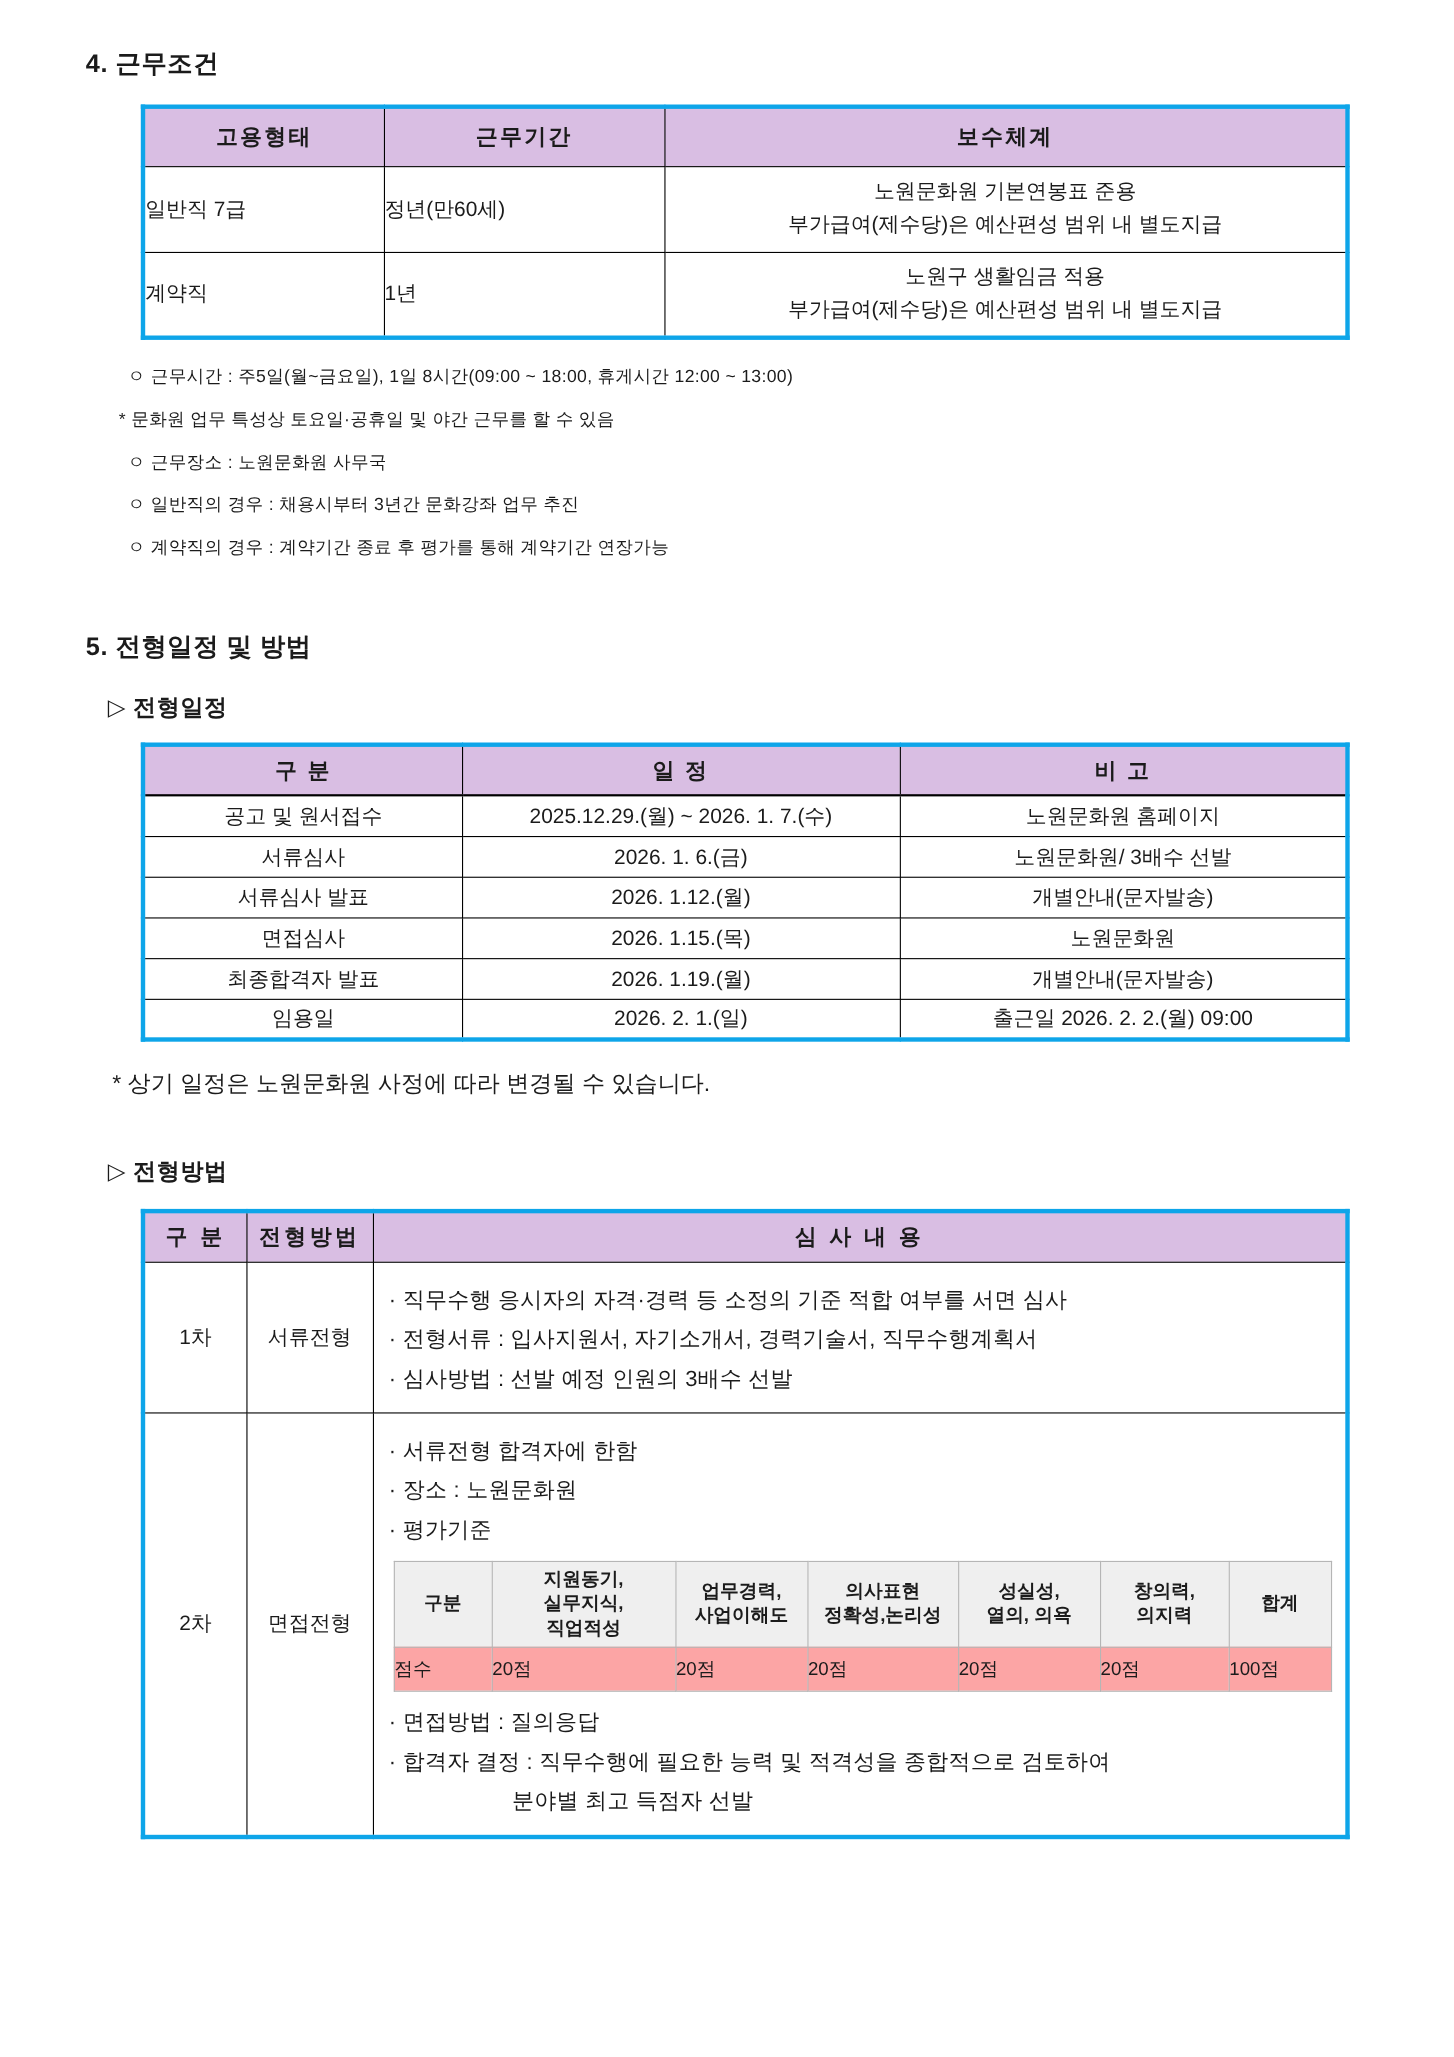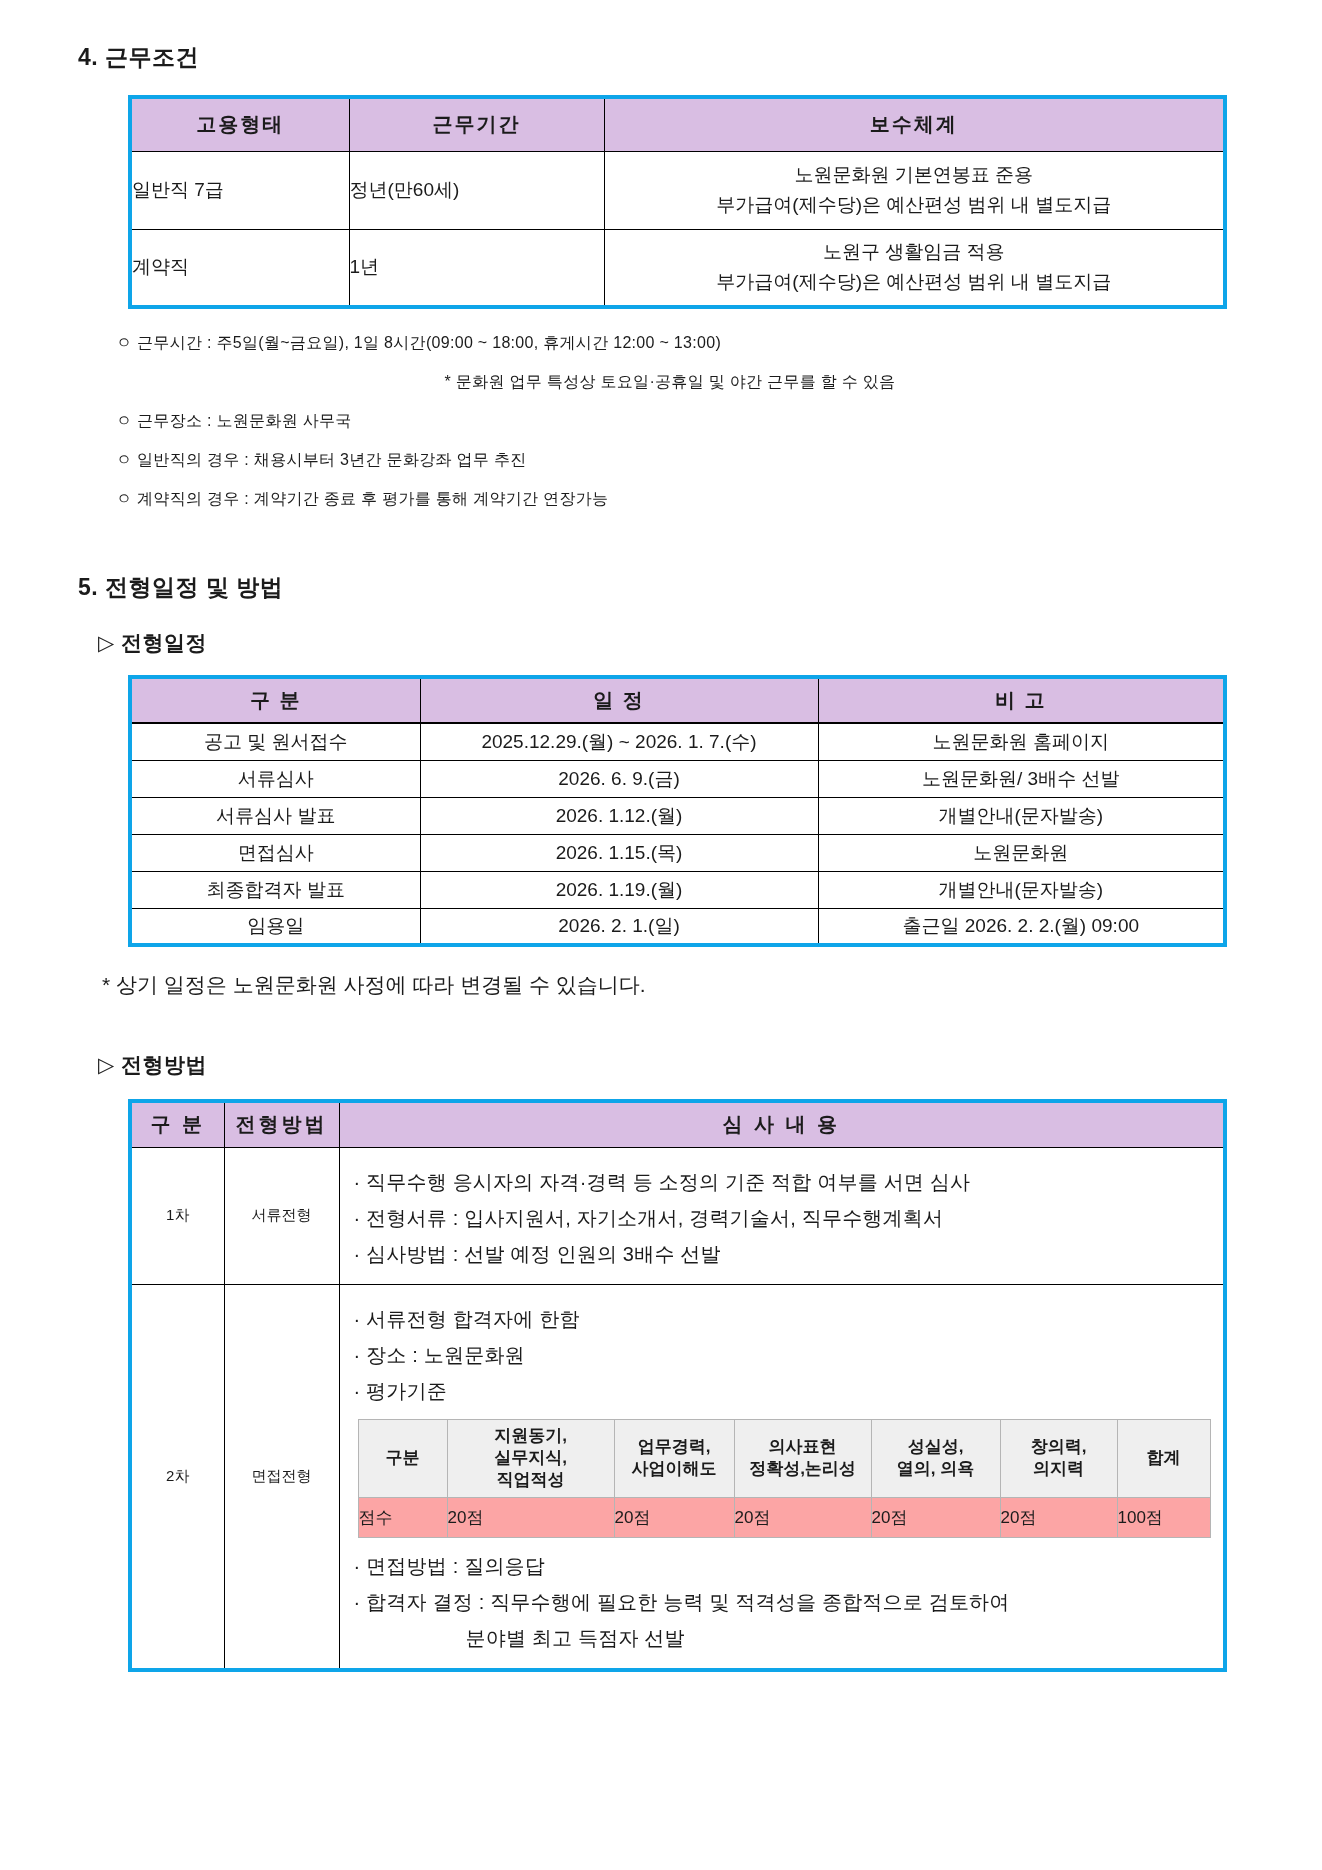--- a/index.html
+++ b/index.html
@@ -36,36 +36,36 @@
 
   
   .cond-tbl { margin-top: 22px; }
   .cond-tbl thead th { height: 54px; }
   .cond-tbl tbody td { height: 78px; }
   .cond-tbl .pay { padding: 6px 10px; line-height: 30px; text-align: center; }
 
   
   .notes { margin: 14px 0 0 38px; }
   .notes p { font-size: 16px; line-height: 39px; letter-spacing: 0.3px; }
-  .notes p.star { margin-left: -8px; text-align: center; }
+  .notes p.star { margin-left: -8px; }
 
   
   .sec5-title { margin-top: 54px; }
   .sched-sub { margin-top: 26px; }
 
   .sched-tbl { margin-top: 18px; }
   .sched-tbl thead th { height: 46px; border-bottom-width: 2px; }
   .sched-tbl tbody td { height: 37px; text-align: center; }
 
   .sched-note { margin: 24px 0 0 24px; font-size: 21px; }
 
   .method-sub { margin-top: 52px; }
   .method-tbl { margin-top: 20px; }
   .method-tbl thead th { height: 46px; letter-spacing: 3px; }
-  .method-tbl .stage-cell, .method-tbl .name-cell { font-size: 15px; text-align: center; }
+  .method-tbl .stage-cell, .method-tbl .name-cell { font-size: 19px; text-align: center; }
   .method-tbl .content { padding: 16px 14px 12px 14px; vertical-align: top; }
   .method-tbl .content p { font-size: 20px; line-height: 36px; letter-spacing: 0.2px; }
   .method-tbl .content p.cont-indent { padding-left: 112px; }
 
   
   .criteria {
     width: 852px; margin: 10px 0 10px 4px;
     border: 1px solid #b5b5b5;
   }
   .criteria th, .criteria td { border: 1px solid #b5b5b5; }
@@ -138,21 +138,21 @@
       </tr>
     </thead>
     <tbody>
       <tr>
         <td>공고 및 원서접수</td>
         <td>2025.12.29.(월) ~ 2026. 1. 7.(수)</td>
         <td>노원문화원 홈페이지</td>
       </tr>
       <tr>
         <td>서류심사</td>
-        <td>2026. 6. 9.(금)</td>
+        <td>2026. 1. 6.(금)</td>
         <td>노원문화원/ 3배수 선발</td>
       </tr>
       <tr>
         <td>서류심사 발표</td>
         <td>2026. 1.12.(월)</td>
         <td>개별안내(문자발송)</td>
       </tr>
       <tr>
         <td>면접심사</td>
         <td>2026. 1.15.(목)</td>

